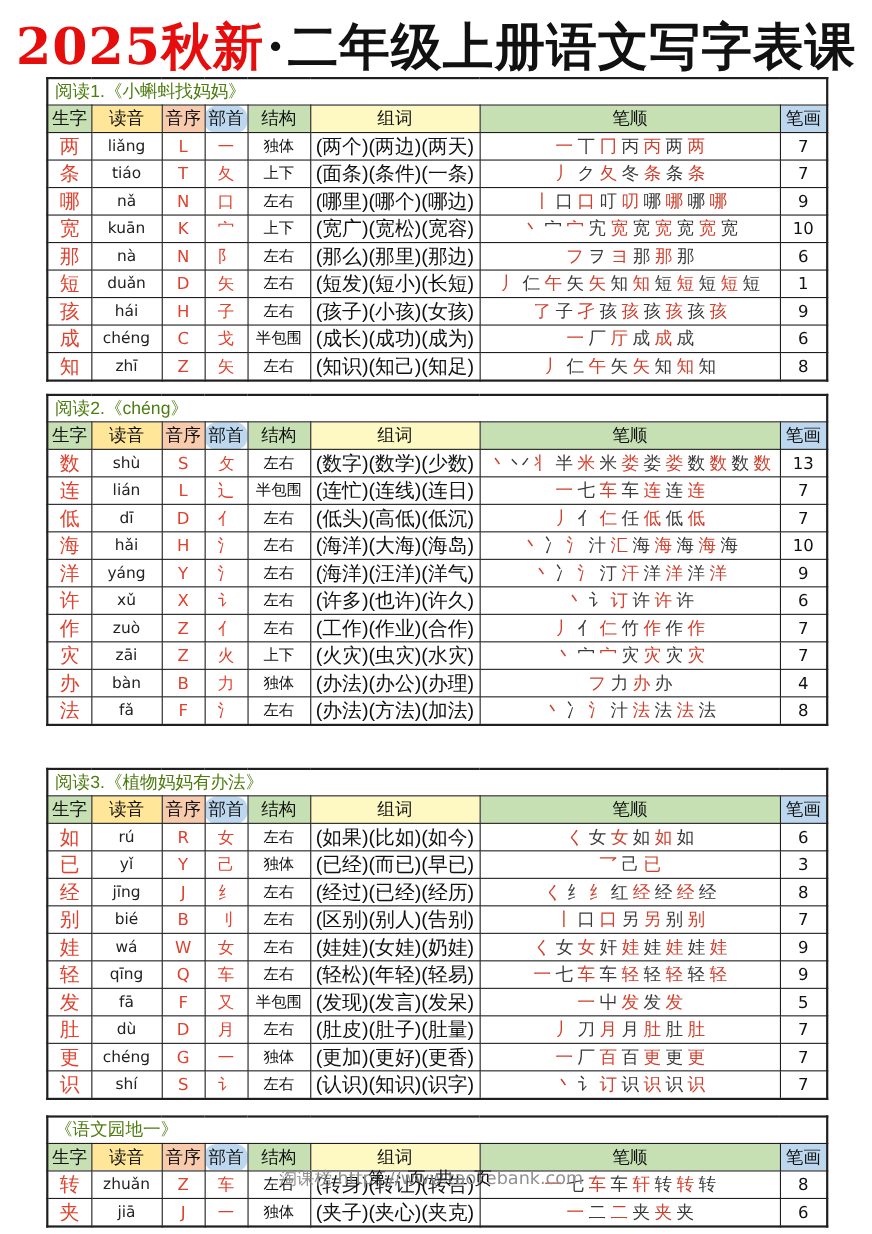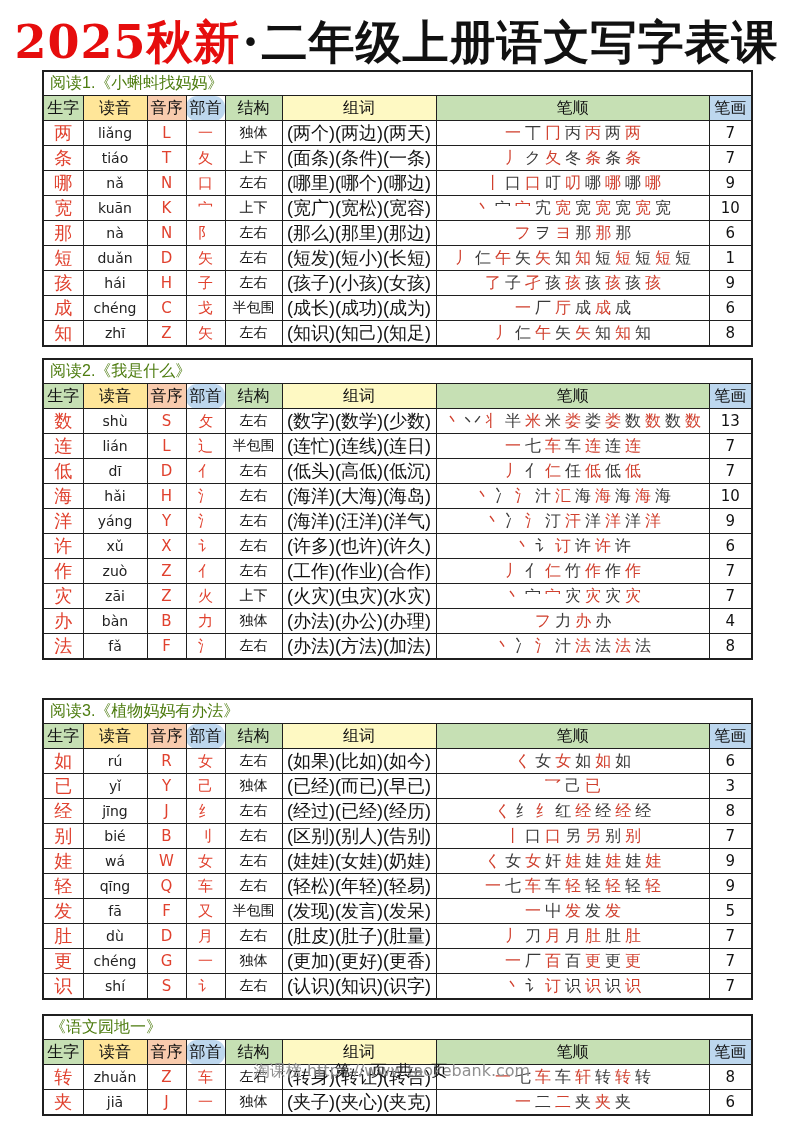--- a/index.html
+++ b/index.html
@@ -192,21 +192,21 @@
           <col style="width:64px">
           <col style="width:39px">
         <col style="width:39px">
           <col style="width:57px">
           <col style="width:154px">
         <col style="width:273px">
           <col style="width:43px">
         </colgroup>
       <tbody>
         <tr class="caption-row">
-          <td colspan="8">阅读2.《我是什么》</td>
+          <td colspan="8">阅读2.《chéng》</td>
         </tr>
         <tr class="header-row">
             <td class="c0">生字</td>
             <td class="c1">读音</td>
             <td class="c2">音序</td>
             <td class="c3">部首</td>
             <td class="c4">结构</td>
             <td class="c5">组词</td>
             <td class="c6">笔顺</td>
             <td class="c7">笔画</td>

